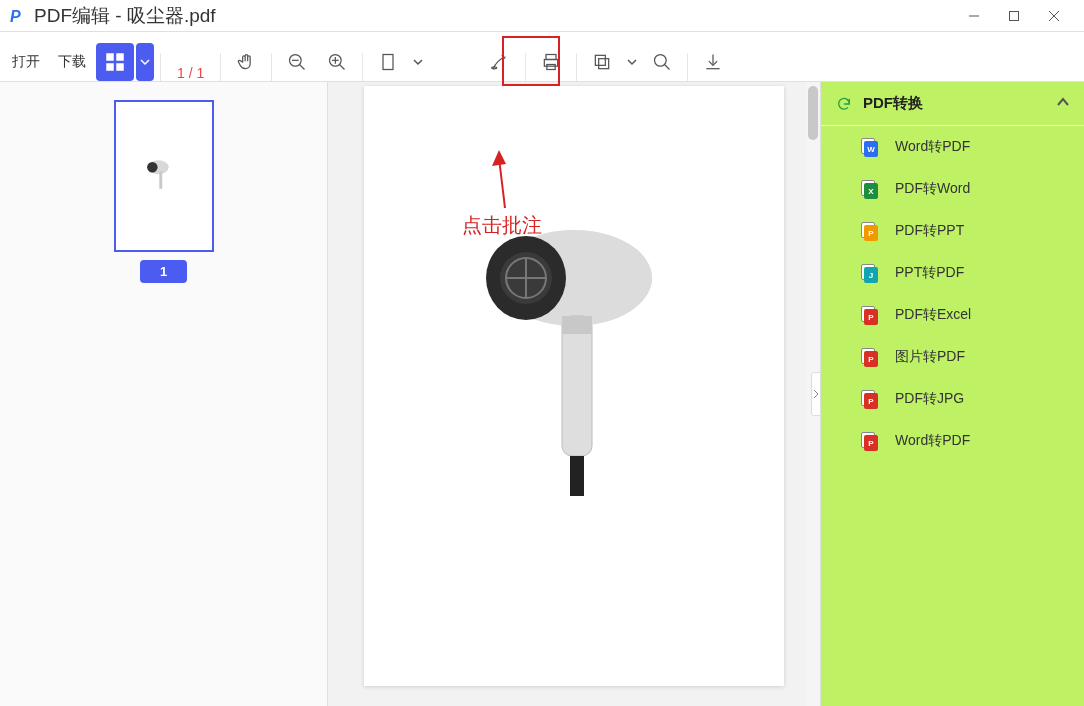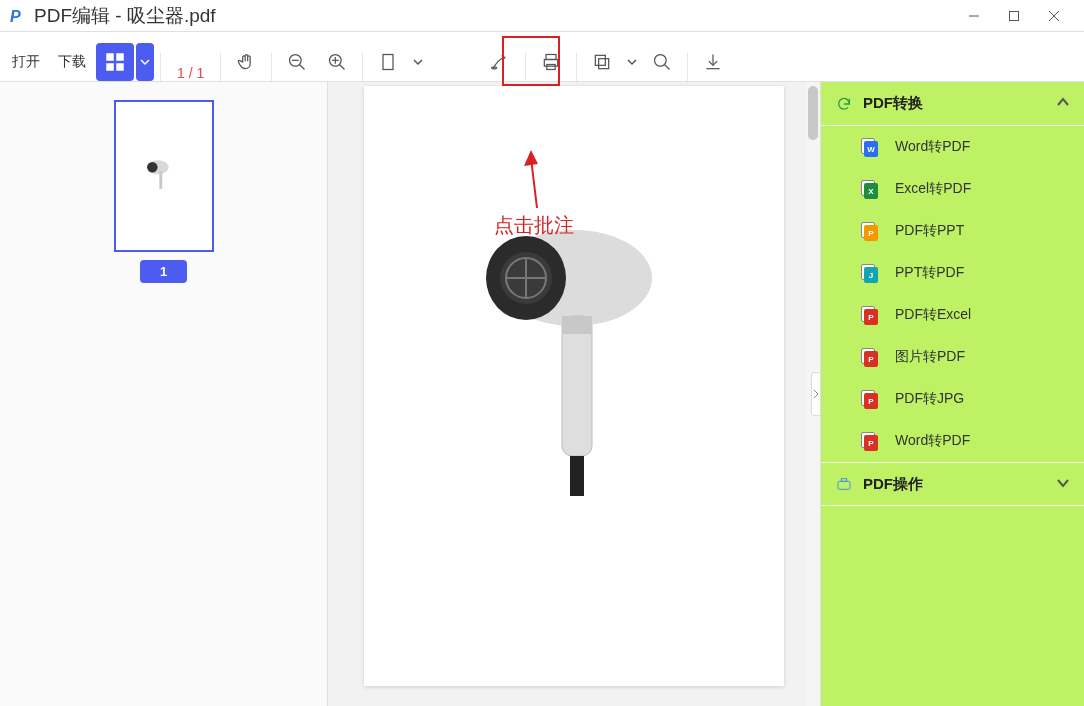--- a/index.html
+++ b/index.html
@@ -33,21 +33,21 @@
 .thumb-badge { margin-top: 8px; background: #4c5cf1; color: #fff; font-size: 13px; font-weight: bold; padding: 4px 20px; border-radius: 4px; }
 
 .stage { flex: 1; position: relative; background: #f2f2f2; display: flex; justify-content: center; align-items: flex-start; padding-top: 4px; }
 .page { width: 420px; height: 600px; background: #fff; box-shadow: 0 1px 4px rgba(0,0,0,0.15); position: relative; overflow: hidden; }
 .page svg { position: absolute; left: 50%; top: 42%; transform: translate(-50%, -50%); }
 .vscroll { position: absolute; right: 0; top: 0; bottom: 0; width: 14px; background: #f5f5f5; }
 .vscroll .vhandle { position: absolute; left: 2px; right: 2px; top: 4px; height: 54px; background: #c8c8c8; border-radius: 5px; }
 .expand-knob { position: absolute; right: -1px; top: 50%; transform: translateY(-50%); width: 10px; height: 44px; background: #fff; border: 1px solid #dcdcdc; border-radius: 3px 0 0 3px; display: flex; align-items: center; justify-content: center; }
 .expand-knob svg { width: 6px; height: 10px; stroke: #888; fill: #888; }
 
-.callout { position: absolute; left: 462px; top: 150px; z-index: 4; text-align: center; pointer-events: none; margin-left: 32px; }
+.callout { position: absolute; left: 462px; top: 150px; z-index: 4; text-align: center; pointer-events: none; }
 .callout svg { display: block; margin: 0 auto; }
 .callout-text { color: #d62222; font-size: 20px; font-weight: 500; margin-top: 2px; }
 
 .rpanel { width: 264px; border-left: 1px solid #e0e0e0; background: #bef264; display: flex; flex-direction: column; }
 .rsection-head { height: 44px; display: flex; align-items: center; padding: 0 14px; font-weight: bold; font-size: 15px; color: #222; border-bottom: 1px solid #eee; }
 .rsection-head .hicon { width: 18px; height: 18px; margin-right: 10px; display: inline-flex; align-items: center; justify-content: center; }
 .rsection-head .hicon svg { width: 16px; height: 16px; }
 .rsection-head .chev { margin-left: auto; }
 .rsection-head .chev svg { width: 14px; height: 14px; stroke: #555; fill: none; stroke-width: 2; }
 .ritems { display: flex; flex-direction: column; }
@@ -238,21 +238,21 @@
             <span class="back"></span>
             <span class="front c-blue">W</span>
           </span>
           <span>Word转PDF</span>
         </div>
         <div class="ritem">
           <span class="ficon">
             <span class="back"></span>
             <span class="front c-green">X</span>
           </span>
-          <span>Excel转PDF</span>
+          <span>PDF转Word</span>
         </div>
         <div class="ritem">
           <span class="ficon">
             <span class="back"></span>
             <span class="front c-orange">P</span>
           </span>
           <span>PDF转PPT</span>
         </div>
         <div class="ritem">
           <span class="ficon">
@@ -283,32 +283,20 @@
           <span>PDF转JPG</span>
         </div>
         <div class="ritem">
           <span class="ficon">
             <span class="back"></span>
             <span class="front c-red">P</span>
           </span>
           <span>Word转PDF</span>
         </div>
       </div>
-    <div class="rsection-head" style="border-top:1px solid #eee">
-      <span class="hicon">
-        <svg viewBox="0 0 24 24" fill="none" stroke="#4a90e2" stroke-width="1.5">
-            <rect x="3" y="8" width="18" height="12" rx="2"></rect>
-            <rect x="8" y="4" width="8" height="4"></rect>
-          </svg>
-      </span>
-      <span>PDF操作</span>
-      <span class="chev"><svg viewBox="0 0 14 14">
-            <polyline points="2,4 7,10 12,4"></polyline>
-          </svg></span>
-    </div>
   </div>
 </div>
 
 <div class="callout">
   <svg width="30" height="60" viewBox="0 0 30 60">
     <line x1="18" y1="58" x2="12" y2="8" stroke="#d62222" stroke-width="2"></line>
     <polygon points="12,0 5,16 19,14" fill="#d62222"></polygon>
   </svg>
   <div class="callout-text">点击批注</div>
 </div>

